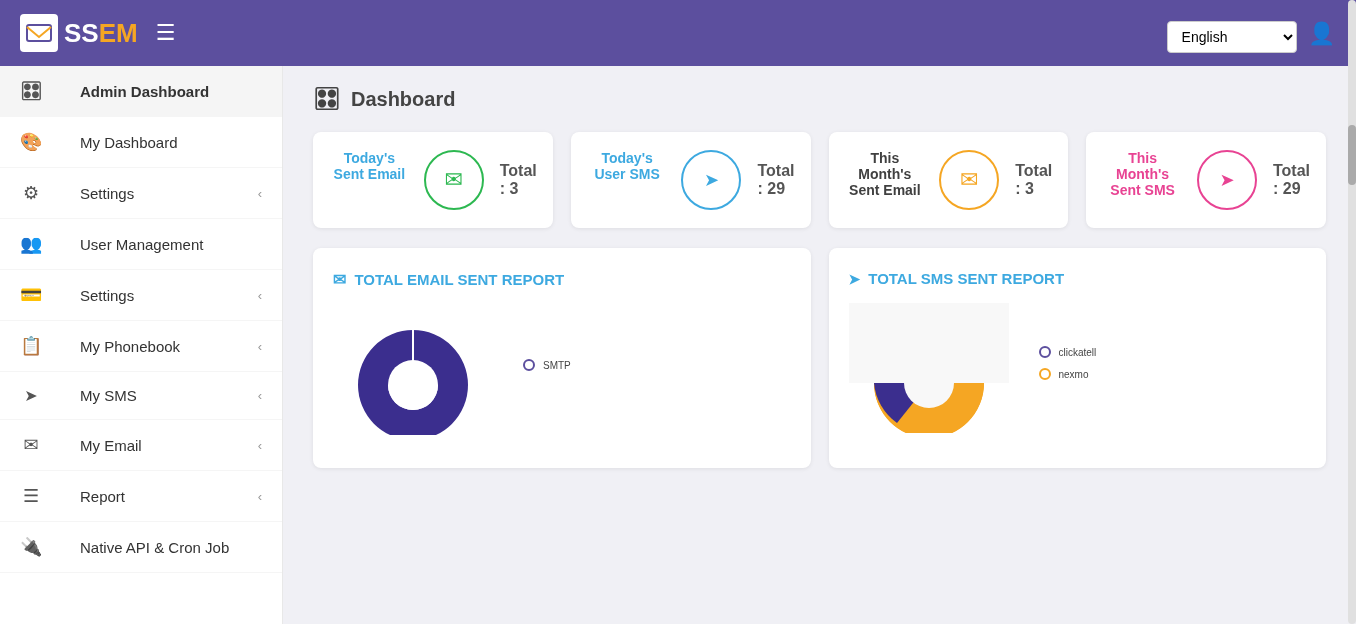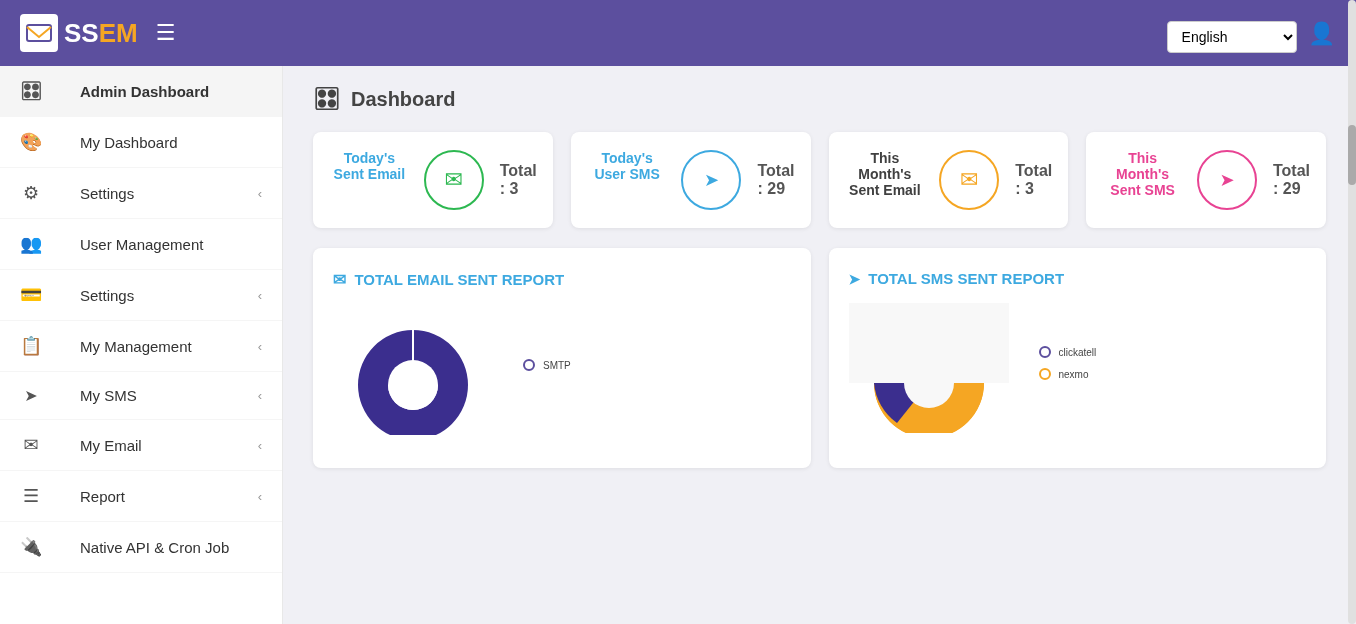--- a/index.html
+++ b/index.html
@@ -235,21 +235,21 @@
       <span class="icon">👥</span>
       <span class="label">User Management</span>
     </div>
     <div class="sidebar-item">
       <span class="icon">💳</span>
       <span class="label">Settings</span>
       <span class="arrow">‹</span>
     </div>
     <div class="sidebar-item">
       <span class="icon">📋</span>
-      <span class="label">My Management</span>
+      <span class="label">My Phonebook</span>
       <span class="arrow">‹</span>
     </div>
     <div class="sidebar-item">
       <span class="icon" style="font-size:16px;">➤</span>
       <span class="label">My SMS</span>
       <span class="arrow">‹</span>
     </div>
     <div class="sidebar-item">
       <span class="icon">✉</span>
       <span class="label">My Email</span>

